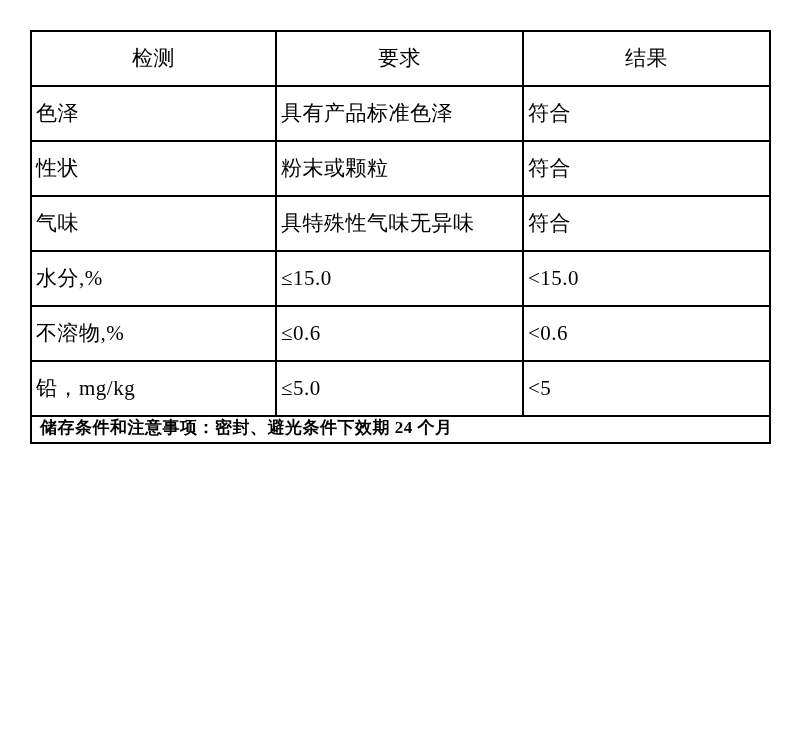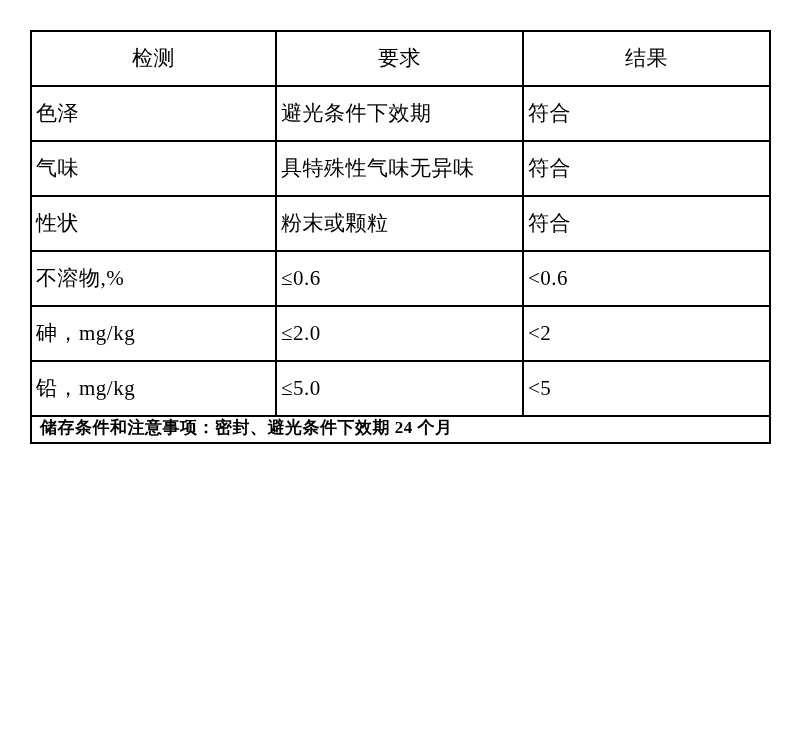--- a/index.html
+++ b/index.html
@@ -63,42 +63,42 @@
     <thead>
       <tr class="row">
         <th>检测</th>
         <th>要求</th>
         <th>结果</th>
       </tr>
     </thead>
     <tbody>
       <tr class="row">
         <td>色泽</td>
-        <td>避光条件下效期</td>
+        <td>具有产品标准色泽</td>
+        <td>符合</td>
+      </tr>
+      <tr class="row">
+        <td>性状</td>
+        <td>粉末或颗粒</td>
         <td>符合</td>
       </tr>
       <tr class="row">
         <td>气味</td>
         <td>具特殊性气味无异味</td>
         <td>符合</td>
       </tr>
       <tr class="row">
-        <td>性状</td>
-        <td>粉末或颗粒</td>
-        <td>符合</td>
+        <td>水分,%</td>
+        <td>≤15.0</td>
+        <td>&lt;15.0</td>
       </tr>
       <tr class="row">
         <td>不溶物,%</td>
         <td>≤0.6</td>
         <td>&lt;0.6</td>
-      </tr>
-      <tr class="row">
-        <td>砷，mg/kg</td>
-        <td>≤2.0</td>
-        <td>&lt;2</td>
       </tr>
       <tr class="row">
         <td>铅，mg/kg</td>
         <td>≤5.0</td>
         <td>&lt;5</td>
       </tr>
       <tr class="footer-row">
         <td colspan="3">储存条件和注意事项：密封、避光条件下效期 24 个月</td>
       </tr>
     </tbody>

